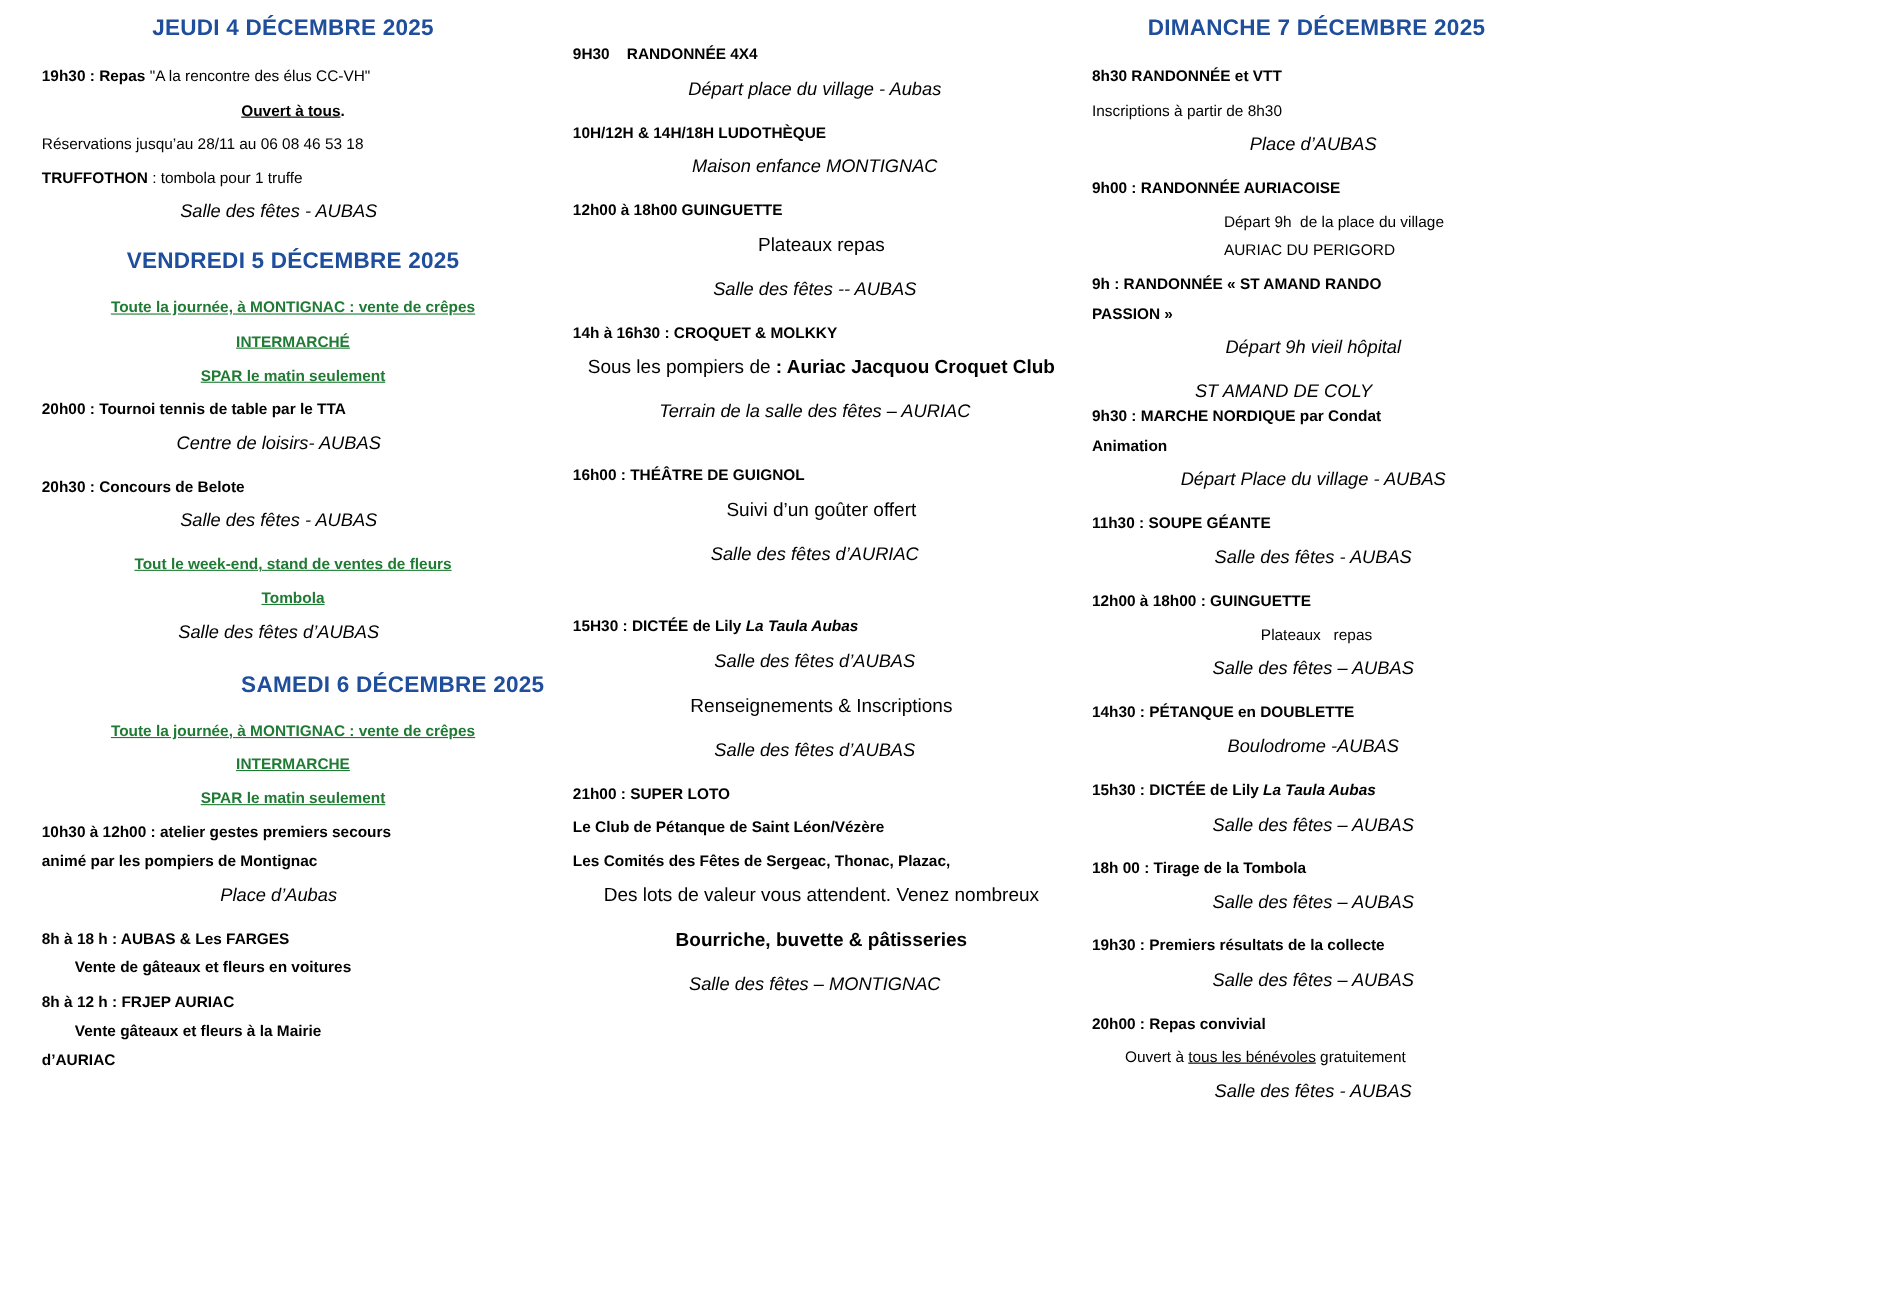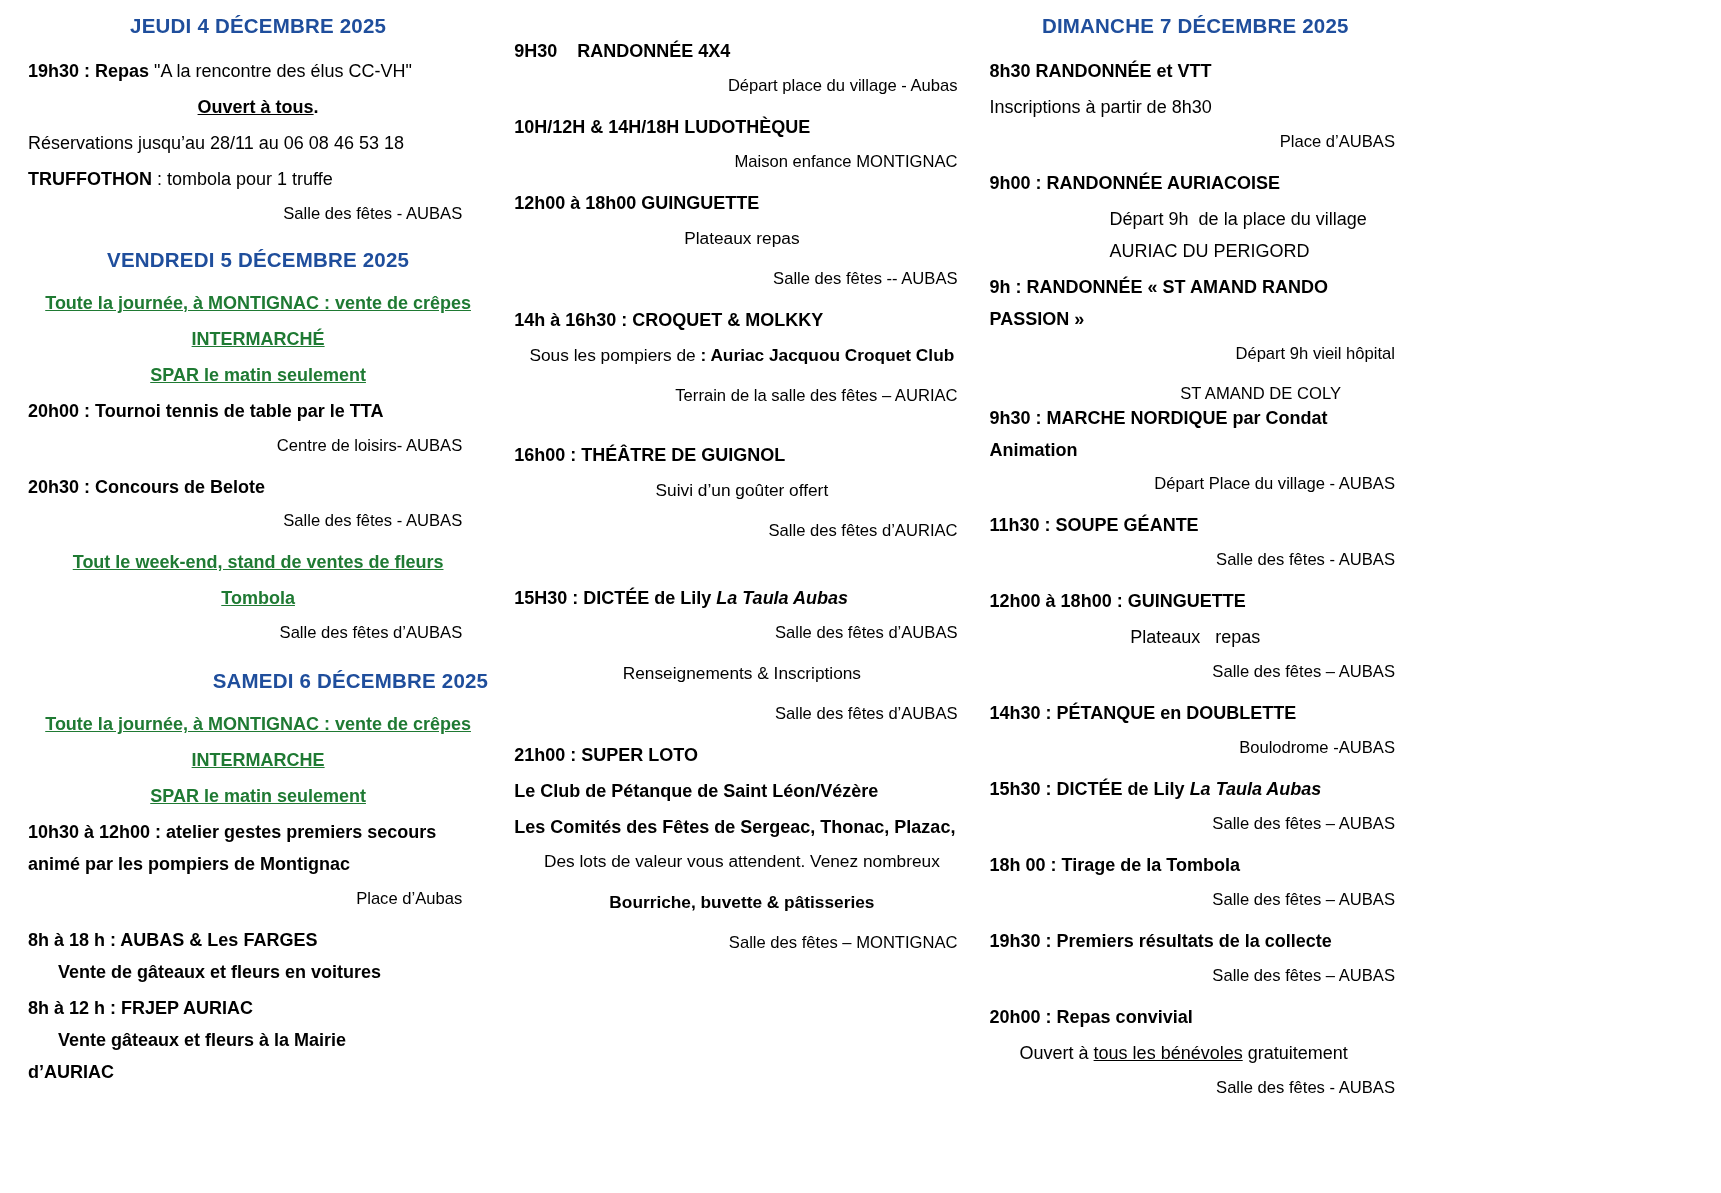--- a/index.html
+++ b/index.html
@@ -12,21 +12,21 @@
     background: #ffffff;
     font-family: "Liberation Sans", sans-serif;
     color: #000000;
     overflow: hidden;
   }
   .page {
     display: flex;
     width: 1419px;
     height: 1193px;
     box-sizing: border-box;
-    padding: 6px 14px 0 14px;
+    padding: 6px 14px 0 24px;
   }
   .col {
     box-sizing: border-box;
   }
   .col1 { width: 588px; padding-left: 14px; padding-right: 8px; }
   .col2 { width: 588px; padding-left: 18px; padding-right: 10px; }
   .col3 { width: 520px; padding-left: 10px; padding-right: 4px; }
 
   .day-title {
     color: #1f4e9c;
@@ -34,37 +34,38 @@
     font-size: 20.5px;
     text-align: center;
     letter-spacing: 0.2px;
   }
   .day-title.t1 { margin: 8px 0 22px 0; }
   .day-title.t2 { margin: 24px 0 20px 0; }
   .day-title.t3 { margin: 26px 0 20px 0; text-align: right; }
   .day-title.d3 { margin: 8px 0 22px 0; }
 
   .line {
-    font-size: 18px;
+    font-size: 14px;
     line-height: 1.33;
     margin: 0 0 20px 0;
     white-space: pre-wrap;
   }
   .bold { font-weight: bold; }
   .ital { font-style: italic; text-align: right; }
   .green {
     color: #1f7a33;
     font-weight: bold;
     text-decoration: underline;
     text-align: center;
   }
   .center { text-align: center; }
   .loc {
+    font-style: italic;
     font-size: 16.6px;
-    text-align: right;
+    text-align: center;
     margin: 0 0 20px 0;
     padding-right: 26px;
   }
   .loc.c2 { padding-right: 12px; }
   .loc.c3 { padding-right: 6px; }
   .sub {
     font-size: 17.3px;
     text-align: center;
     margin: 0 0 20px 0;
   }

